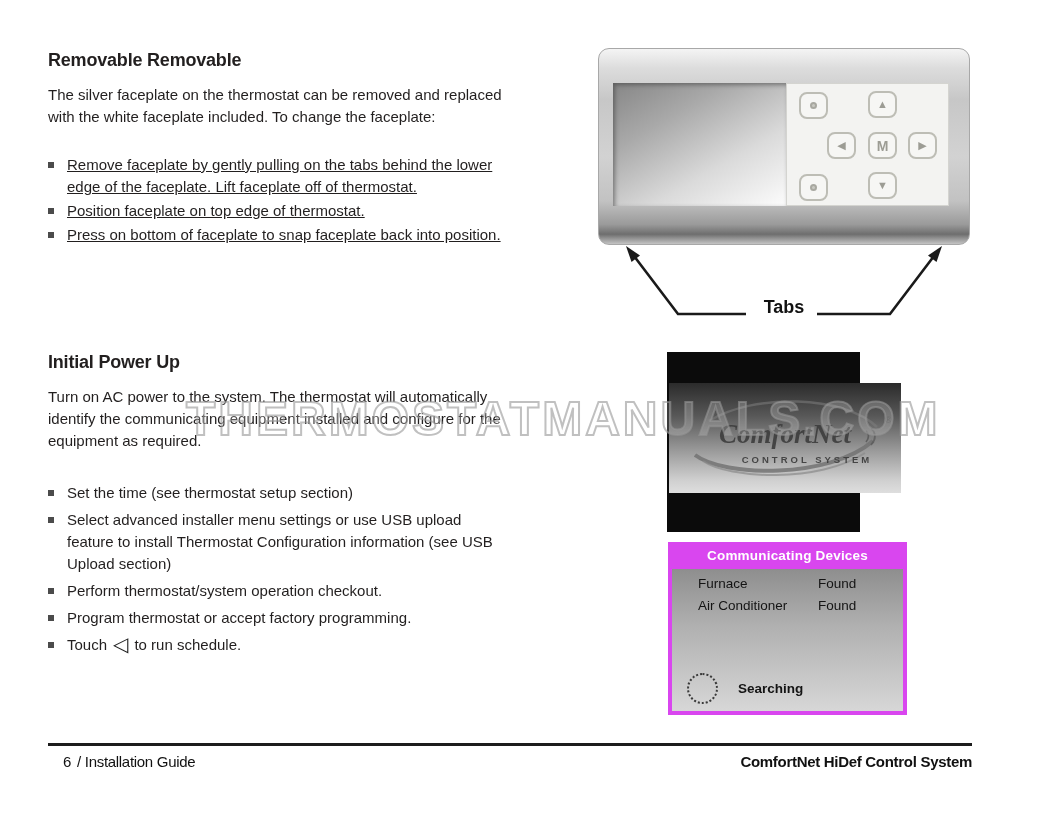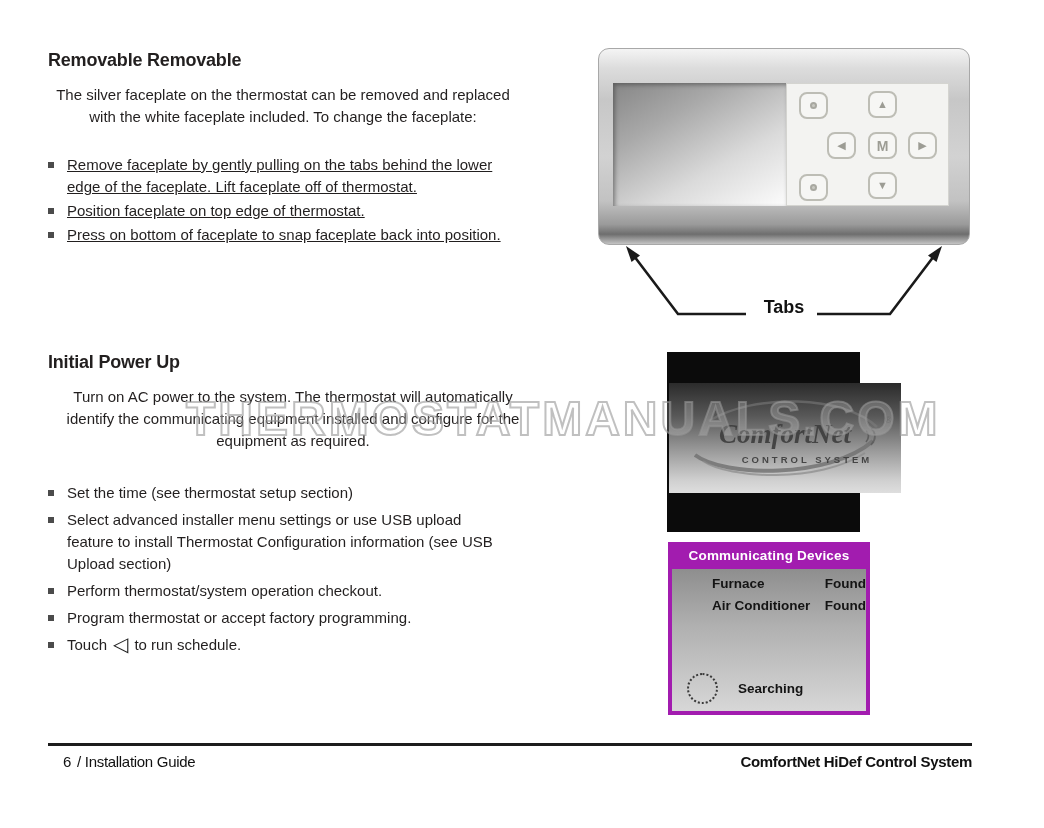--- a/index.html
+++ b/index.html
@@ -6,21 +6,21 @@
   .page {
     position:relative; width:1044px; height:828px; background:#ffffff;
     font-family:"Liberation Sans", sans-serif; color:#221f1f; overflow:hidden;
     margin:0 auto;
   }
   
   .section { position:absolute; left:48px; }
   .sec-faceplate { top:50px; width:470px; }
   .sec-powerup  { top:352px; width:490px; }
   .sec-title { font-size:18px; font-weight:bold; margin:0 0 13px 0; letter-spacing:-0.2px; }
-  .sec-intro { font-size:15px; line-height:22px; margin:0;text-align:center; }
+  .sec-intro { font-size:15px; line-height:22px; margin:0; }
   .bullet-list { margin:26px 0 0 0; padding:0; list-style:none; }
   .sec-powerup .bullet-list { margin-top:30px; }
   .bullet { display:flex; gap:13px; font-size:15px; line-height:22px; margin:0 0 2px 0; }
   .sec-powerup .bullet { margin-bottom:5px; }
   .bullet .sq { flex:none; width:6px; height:6px; background:#4b4b4b; margin-top:8px; }
   .sec-powerup .bullet .txt { max-width:438px; }
   .sec-faceplate .bullet .txt { max-width:446px;text-decoration:underline; }
   .touch-line { display:flex; align-items:flex-start; gap:4px; }
   .tri-icon { font-size:20px; line-height:20px; color:#1c1c1c; margin:0 2px; font-weight:400; }
 
@@ -65,30 +65,30 @@
 
   
   .splash { position:absolute; left:667px; top:352px; width:193px; height:180px; background:#0b0b0b; }
   .splash-band {
     position:absolute; left:2px; top:31px; width:232px; height:110px;
     background:linear-gradient(180deg,#2b2b2b 0%, #585858 30%, #9b9b9b 62%, #cfcfcf 88%, #dedede 100%);
   }
   .splash-band svg { display:block; }
 
   
-  .devscreen { position:absolute; left:668px; top:542px; width:202px; height:173px; background:#a21caf; }
+  .devscreen { position:absolute; left:668px; top:542px; width:239px; height:173px; background:#d946ef; }
   .dev-header {
     position:absolute; left:0; top:0; right:0; height:27px; line-height:28px;
     color:#ffffff; font-size:13.5px; font-weight:bold; text-align:center; letter-spacing:.2px;
   }
   .dev-body {
     position:absolute; left:4px; right:4px; top:27px; bottom:4px;
     background:linear-gradient(180deg,#8e8e8e 0%, #b0b0b0 40%, #d7d7d7 100%);
   }
-  .dev-row { display:flex; padding:7px 0 0 40px; font-size:13.5px; font-weight:bold; color:#141414; }
+  .dev-row { display:flex; padding:7px 0 0 26px; font-size:13.5px; font-weight:normal; color:#141414; }
   .dev-row .dev-name { width:120px; }
   .spinner {
     position:absolute; left:15px; bottom:7px; width:31px; height:31px;
     border:2px dotted #3a3a3a; border-radius:50%; box-sizing:border-box;
   }
   .searching-label { position:absolute; left:66px; bottom:15px; font-size:13.5px; font-weight:bold; color:#141414; }
 
   
   .watermark {
     position:absolute; left:186px; top:391px; z-index:100; pointer-events:none;

